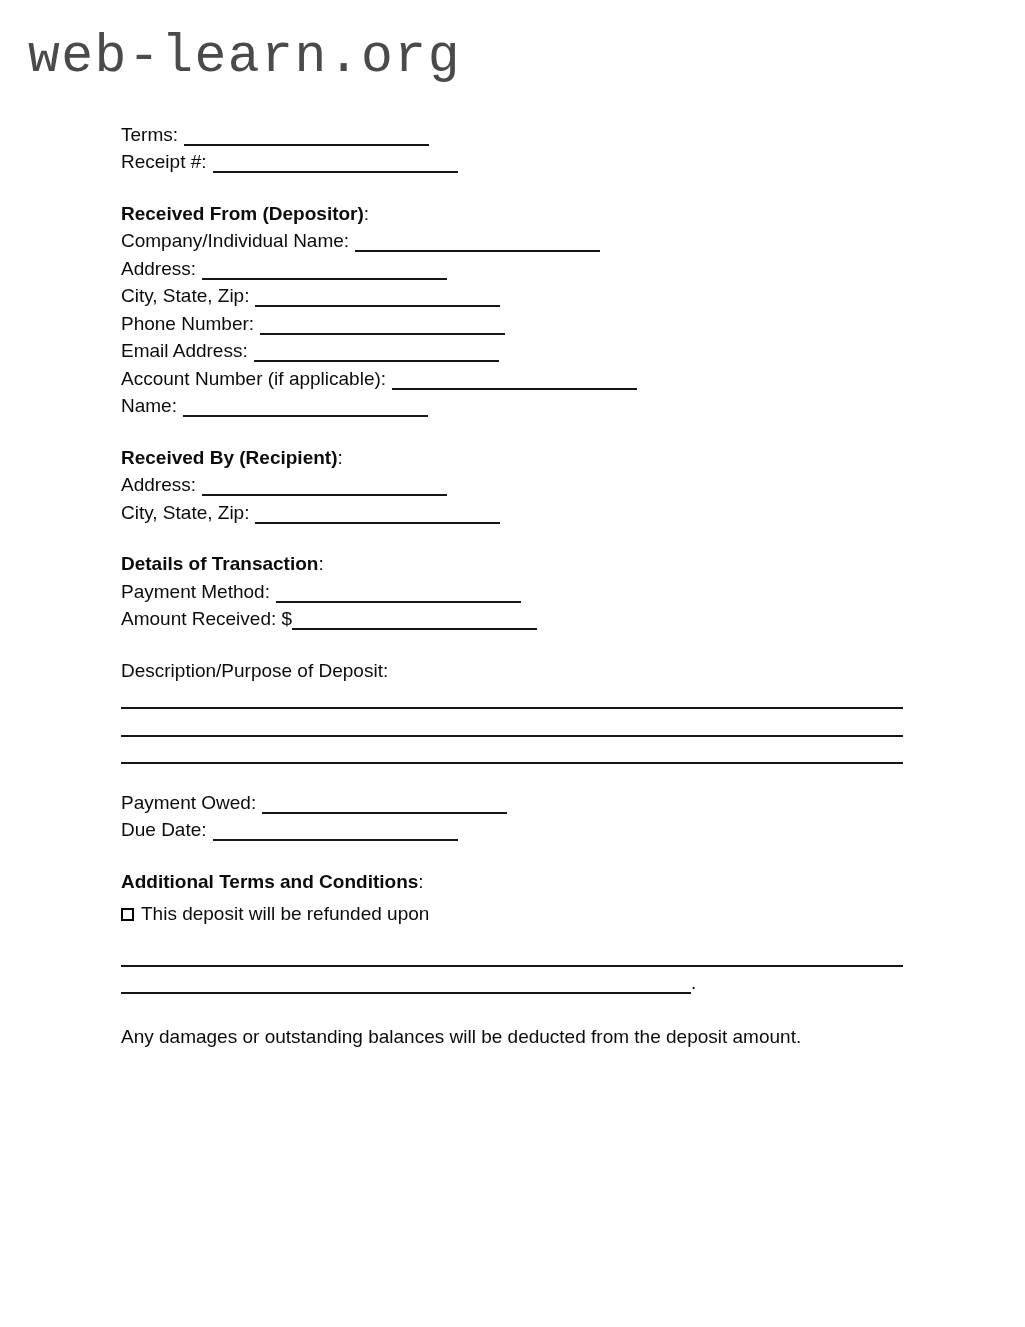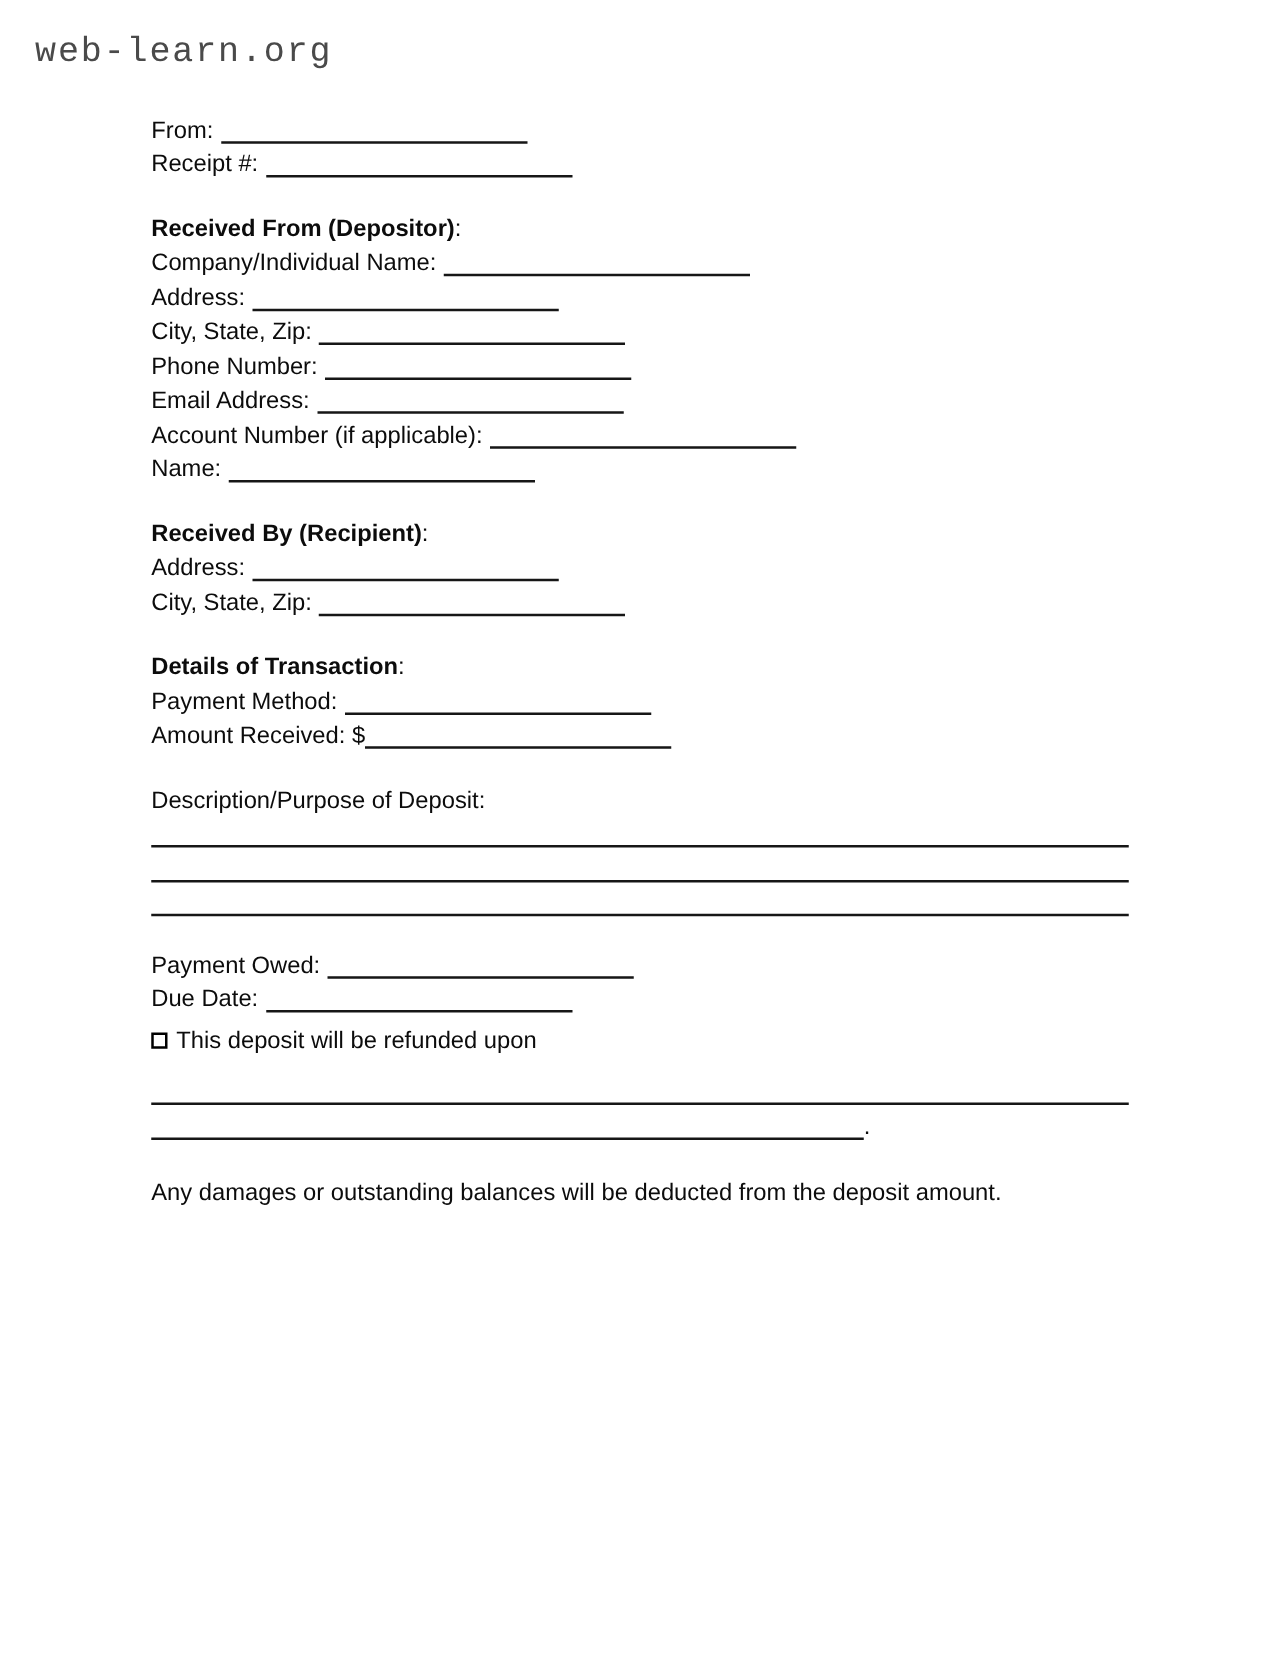--- a/index.html
+++ b/index.html
@@ -5,21 +5,21 @@
   html,body{margin:0;padding:0;}
   body{
     width:1025px;height:1327px;background:#ffffff;
     font-family:"Liberation Sans",sans-serif;
     font-size:19px;color:#0c0c0c;
     overflow:hidden;
   }
   .logo{
     padding:26px 0 0 28px;
     font-family:"Liberation Mono","DejaVu Sans Mono",monospace;
-    font-size:28px;line-height:1.2;
+    font-size:53px;line-height:1.2;
     letter-spacing:1.5px;
     color:#4a4a4a;
   }
   .title{
     margin:38px 0 0 0;
     text-align:center;
     font-size:20px;font-weight:bold;
     line-height:27px;letter-spacing:.3px;
   }
   .content{margin:31px 120px 0 121px;}
@@ -51,21 +51,21 @@
 <body>
 
 <div class="page">
 
   <div class="logo">web-learn.org</div>
 
 
   <div class="content">
 
     <div class="row">
-      <span>From:</span><span class="blank w245"></span>
+      <span>Terms:</span><span class="blank w245"></span>
     </div>
     <div class="row">
       <span>Receipt #:</span><span class="blank w245"></span>
     </div>
 
     <div class="row sec">
       <span class="bold">Received From (Depositor)</span><span>:</span>
     </div>
     <div class="row">
       <span>Company/Individual Name:</span><span class="blank w245"></span>
@@ -122,20 +122,23 @@
       <span class="blank wfull"></span>
     </div>
 
     <div class="row mt22">
       <span>Payment Owed:</span><span class="blank w245"></span>
     </div>
     <div class="row">
       <span>Due Date:</span><span class="blank w245"></span>
     </div>
 
+    <div class="row sec">
+      <span class="bold">Additional Terms and Conditions</span><span>:</span>
+    </div>
     <div class="row check">
       <span class="checkbox"></span><span>This deposit will be refunded upon</span>
     </div>
     <div class="row mt14">
       <span class="blank wfull"></span>
     </div>
     <div class="row">
       <span class="blank w570"></span><span>.</span>
     </div>
 

